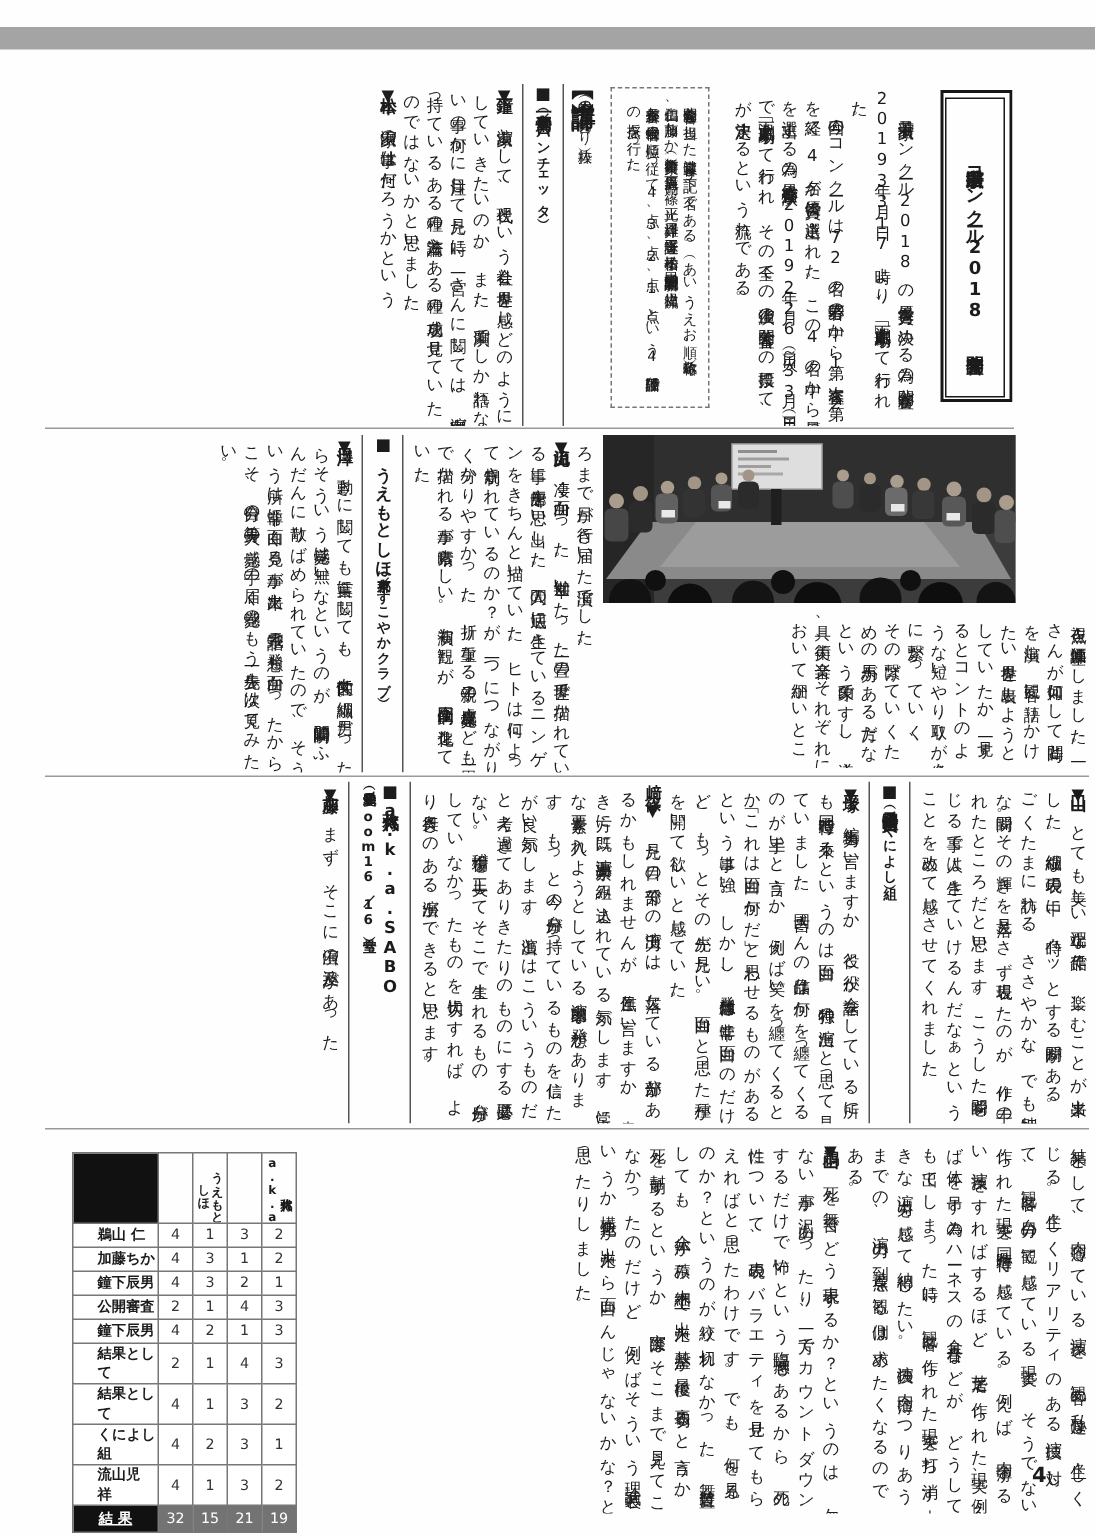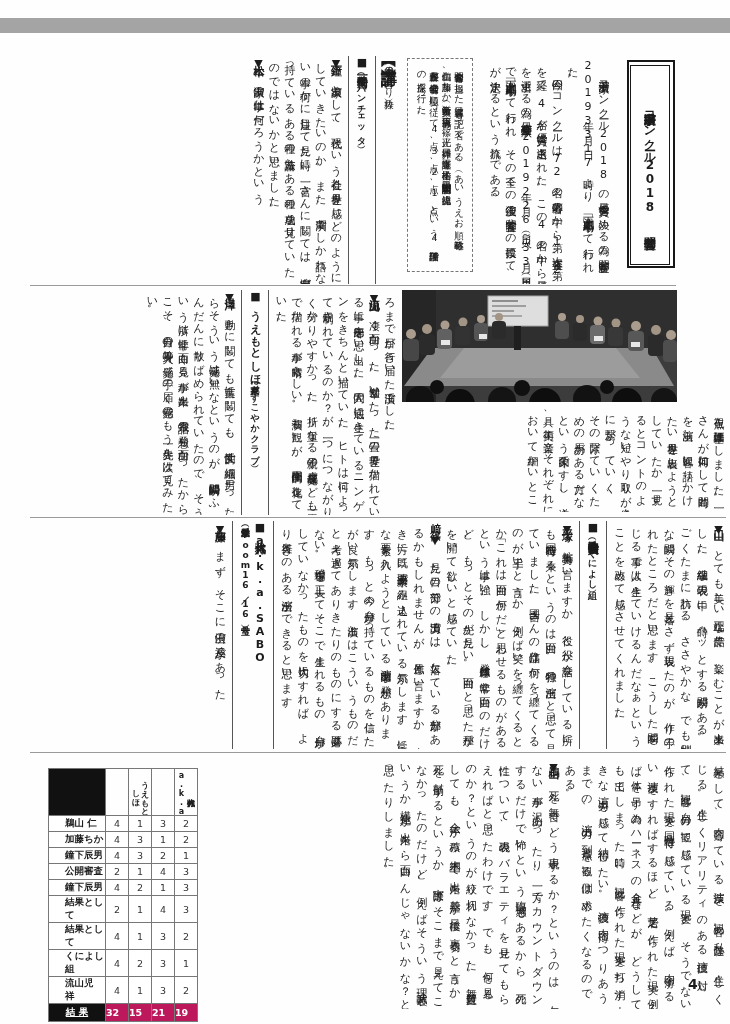--- a/index.html
+++ b/index.html
@@ -66,21 +66,21 @@
   }
   .vote-table .colhead{width:22px;height:46px;vertical-align:top;text-align:center;}
   .vth{
     writing-mode:vertical-rl;text-orientation:upright;margin:2px auto 0 auto;
     font-size:8px;line-height:9px;font-weight:bold;max-height:44px;overflow:hidden;
   }
   .vth.white{color:#fff;font-size:9.5px;line-height:11px;margin-top:3px;}
   .vote-table .rname{height:15px;padding-left:16px;font-weight:bold;background:#fff;}
   .vote-table .num{text-align:center;background:#fff;color:#333;}
   .vote-table .totlabel{background:#111;color:#fff;text-align:center;font-weight:bold;height:17px;text-decoration:underline;}
-  .vote-table .totnum{background:#be185d;color:#fff;text-align:left;font-weight:bold;}
+  .vote-table .totnum{background:#737373;color:#fff;text-align:center;font-weight:normal;}
 
   .pagenum{position:absolute;left:688px;top:976px;font-size:14px;font-weight:bold;
     font-family:"DejaVu Sans","Liberation Sans",sans-serif;}
 </style>
 </head>
 <body>
 
 <div class="topbar"></div>
 <div id="rule1" class="hrule"></div>
 <div id="rule2" class="hrule"></div>

